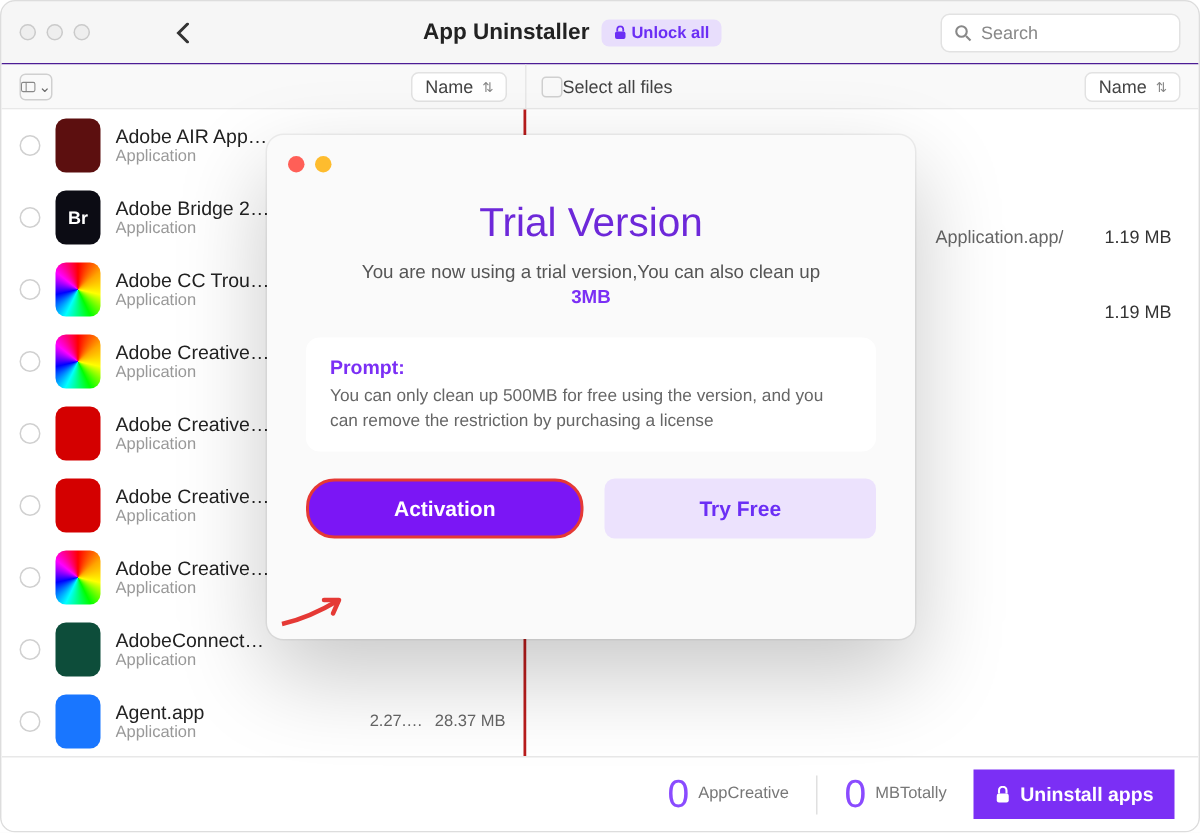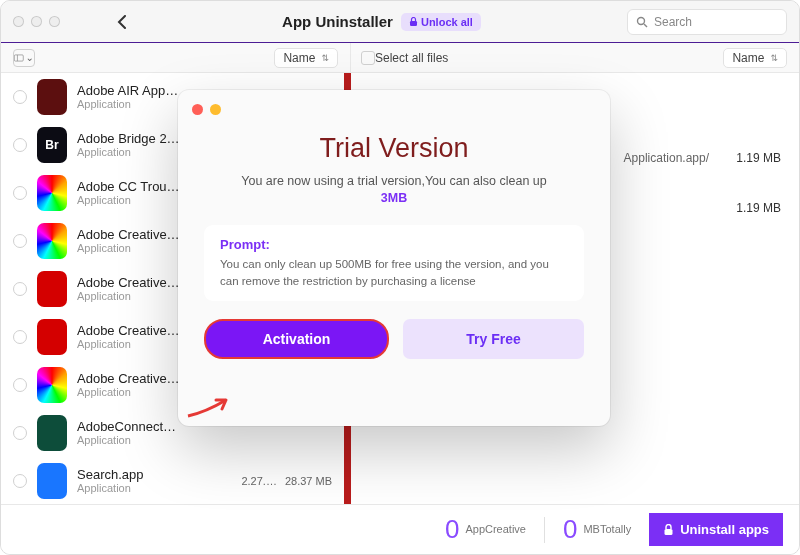--- a/index.html
+++ b/index.html
@@ -12,21 +12,21 @@
   .back-btn { margin-left: 40px; width: 28px; height: 28px; display:flex;align-items:center;justify-content:center; color:#333; font-size:16px; }
   .title { flex:1; text-align:center; font-size:15px; font-weight:600; color:#222; display:flex; align-items:center; justify-content:center; gap:8px; }
   .unlock-pill { background:#e8defc; color:#6b2ef5; font-size:11px; font-weight:600; padding:3px 8px; border-radius:5px; display:flex; align-items:center; gap:3px;}
   .search-box { width:160px; height:26px; background:#fff; border:1px solid #e2e2e2; border-radius:6px; display:flex; align-items:center; padding:0 8px; gap:6px; color:#888; font-size:12px; }
   .columns-header { height:30px; display:flex; border-bottom:1px solid #e8e8e8; background:#f9f9f9; font-size:12px; color:#444; }
   .left-pane-hdr { width:350px; display:flex; align-items:center; padding-left:12px; gap:8px; border-right:1px solid #e8e8e8;}
   .sort-pill { margin-left:auto; margin-right:12px; background:#fff;border:1px solid #e2e2e2;border-radius:5px;padding:2px 8px;display:flex;align-items:center;gap:6px;}
   .right-pane-hdr { flex:1; display:flex; align-items:center; padding-left:10px; gap:0;}
   .sort-pill2 { margin-left:auto; margin-right:12px; background:#fff;border:1px solid #e2e2e2;border-radius:5px;padding:2px 8px;display:flex;align-items:center;gap:6px;}
   .panes { display:flex; height:432px; }
-  .left-pane { width:350px; border-right:7px solid #b91c1c; overflow:hidden; background:#fff; }
+  .left-pane { width:350px; border-right:2px solid #b91c1c; overflow:hidden; background:#fff; }
   .right-pane { flex:1; background:#fff; padding-top:60px; }
   .app-row { display:flex; align-items:center; height:48px; padding:0 12px; gap:10px; }
   .chk { width:14px; height:14px; border:1.5px solid #d0d0d0; border-radius:50%; flex-shrink:0; }
   .app-icon { width:30px; height:36px; border-radius:7px; flex-shrink:0; display:flex;align-items:center;justify-content:center;font-size:12px;font-weight:700;color:#fff; }
   .app-meta { display:flex; flex-direction:column; line-height:1.2; overflow:hidden; }
   .app-name { font-size:13px; color:#222; white-space:nowrap; overflow:hidden; text-overflow:ellipsis; max-width:140px;}
   .app-sub { font-size:11px; color:#999; }
   .app-sizes { margin-left:auto; display:flex; gap:8px; font-size:11px; color:#666; }
   .right-row { display:flex; align-items:center; padding:0 18px; height:50px; font-size:12px; color:#666; gap:12px;}
   .right-row .path { flex:1; text-align:right; white-space:nowrap; overflow:hidden;}
@@ -36,21 +36,21 @@
   .stat .big { font-size:26px; font-weight:300; color:#8a4bff; }
   .stat .lbl { display:flex;flex-direction:row;line-height:1.1; font-size:11px;}
   .sep { width:1px; height:26px; background:#e0e0e0; }
   .uninstall-btn { background:#7b2ff5;color:#fff;border:none;border-radius:0;padding:9px 14px;font-size:13px;font-weight:600;display:flex;align-items:center;gap:6px;}
   
   .modal-back { position:absolute; inset:0; }
   .modal { position:absolute; left:178px; top:90px; width:432px; height:336px; background:#fafafa; border-radius:11px; box-shadow:0 24px 60px rgba(0,0,0,.22), 0 0 0 1px rgba(0,0,0,.06); padding:0; }
   .modal-traffic { display:flex; gap:7px; padding:14px 14px 0 14px;}
   .mdot { width:11px;height:11px;border-radius:50%; }
   .modal-body { padding:10px 26px 0 26px; text-align:center; }
-  .modal h1 { font-size:27px; font-weight:400; color:#7f1d1d; margin:8px 0 10px;}
+  .modal h1 { font-size:27px; font-weight:400; color:#6d28d9; margin:8px 0 10px;}
   .modal .sub { font-size:12.5px; color:#555; }
   .modal .sub .hl { color:#7b2ff5; font-weight:600; display:block; margin-top:3px;}
   .prompt-card { background:#fff; border-radius:9px; padding:12px 16px; margin-top:20px; text-align:left; }
   .prompt-card .pt { color:#7b2ff5; font-size:13px; font-weight:600; margin-bottom:4px;}
   .prompt-card .pb { color:#666; font-size:11.5px; line-height:1.45;}
   .modal-btns { display:flex; gap:14px; margin-top:18px; padding:0 26px 0 26px;}
   .btn-act { flex:1; background:#7b16f5; color:#fff; border:2px solid #e53935; border-radius:19px; height:40px; font-size:14px; font-weight:600;}
   .btn-try { flex:1; background:#ece2fd; color:#6b2ef5; border:none; border-radius:7px; height:40px; font-size:14px; font-weight:600;}
   .arrow { position:absolute; left:186px; top:394px; pointer-events:none;}
   .view-icon{width:22px;height:18px;border:1px solid #d0d0d0;border-radius:4px;display:flex;align-items:center;justify-content:center;font-size:10px;color:#666;}
@@ -184,21 +184,21 @@
           <span class="app-meta">
             <span class="app-name">AdobeConnect…</span>
             <span class="app-sub">Application</span>
           </span>
           <span class="app-sizes"></span>
         </div>
         <div class="app-row">
           <span class="chk"></span>
           <span class="app-icon" style="background:#1976ff;"></span>
           <span class="app-meta">
-            <span class="app-name">Search.app</span>
+            <span class="app-name">Agent.app</span>
             <span class="app-sub">Application</span>
           </span>
           <span class="app-sizes">
             <span>2.27.…</span>
             <span>28.37 MB</span>
           </span>
         </div>
       </div>
     <div class="right-pane" id="file-list">
         <div class="right-row">

